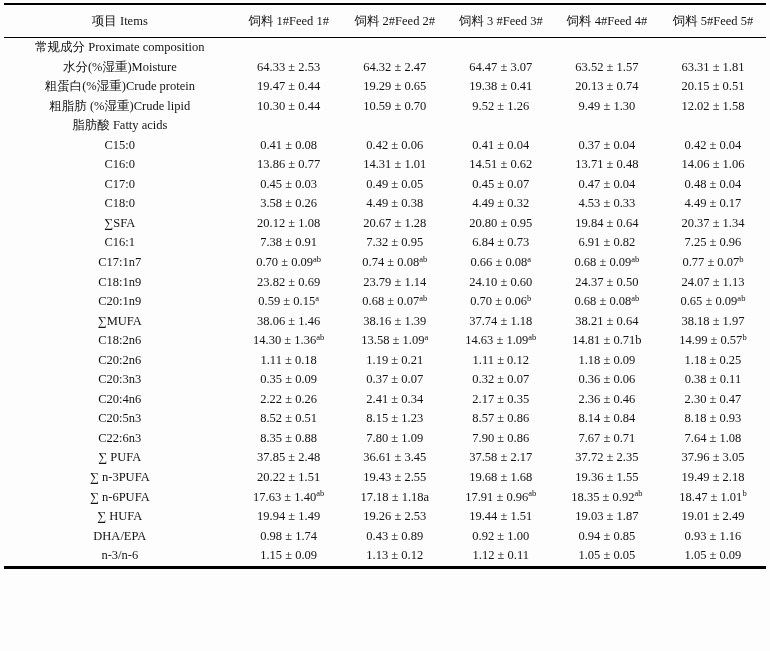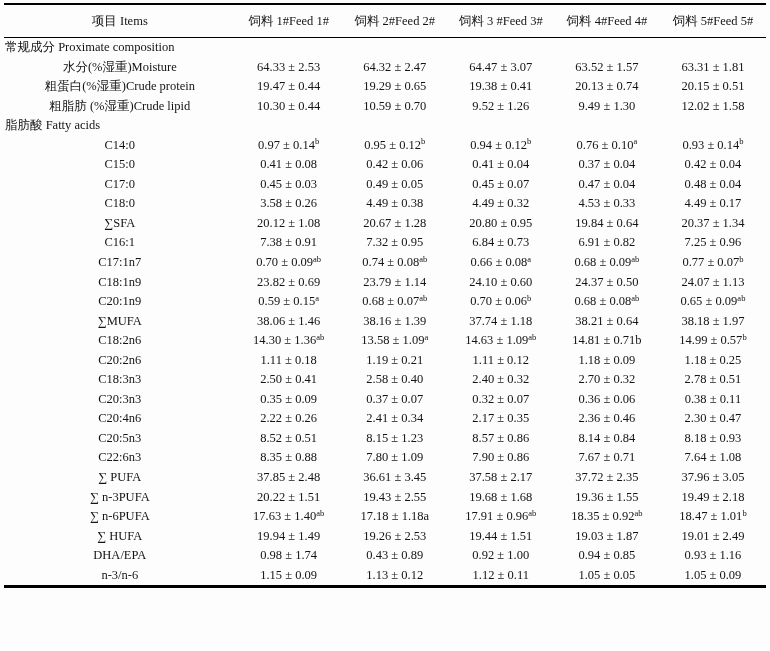--- a/index.html
+++ b/index.html
@@ -44,21 +44,21 @@
     white-space: nowrap;
     overflow: hidden;
   }
   tbody td sup {
     font-size: 8.5px;
     line-height: 0;
     vertical-align: baseline;
     position: relative;
     top: -4.5px;
   }
-  td.section-label { text-align: left; }
+  td.section-label { text-align: center; }
 </style>
 </head>
 <body>
 
 <div class="page">
   <table class="data-table">
     <colgroup>
       <col class="c-items">
       <col class="c-feed">
         <col class="c-feed">
@@ -111,36 +111,36 @@
         </tr>
         <tr>
           <td class="section-label">脂肪酸 Fatty acids</td>
           <td></td>
           <td></td>
           <td></td>
           <td></td>
           <td></td>
         </tr>
         <tr>
-          <td>C14:0</td>
-          <td>0.97 ± 0.14<sup>b</sup></td>
-          <td>0.95 ± 0.12<sup>b</sup></td>
-          <td>0.94 ± 0.12<sup>b</sup></td>
-          <td>0.76 ± 0.10<sup>a</sup></td>
-          <td>0.93 ± 0.14<sup>b</sup></td>
-        </tr>
-        <tr>
           <td>C15:0</td>
           <td>0.41 ± 0.08</td>
           <td>0.42 ± 0.06</td>
           <td>0.41 ± 0.04</td>
           <td>0.37 ± 0.04</td>
           <td>0.42 ± 0.04</td>
         </tr>
         <tr>
+          <td>C16:0</td>
+          <td>13.86 ± 0.77</td>
+          <td>14.31 ± 1.01</td>
+          <td>14.51 ± 0.62</td>
+          <td>13.71 ± 0.48</td>
+          <td>14.06 ± 1.06</td>
+        </tr>
+        <tr>
           <td>C17:0</td>
           <td>0.45 ± 0.03</td>
           <td>0.49 ± 0.05</td>
           <td>0.45 ± 0.07</td>
           <td>0.47 ± 0.04</td>
           <td>0.48 ± 0.04</td>
         </tr>
         <tr>
           <td>C18:0</td>
           <td>3.58 ± 0.26</td>
@@ -207,28 +207,20 @@
         </tr>
         <tr>
           <td>C20:2n6</td>
           <td>1.11 ± 0.18</td>
           <td>1.19 ± 0.21</td>
           <td>1.11 ± 0.12</td>
           <td>1.18 ± 0.09</td>
           <td>1.18 ± 0.25</td>
         </tr>
         <tr>
-          <td>C18:3n3</td>
-          <td>2.50 ± 0.41</td>
-          <td>2.58 ± 0.40</td>
-          <td>2.40 ± 0.32</td>
-          <td>2.70 ± 0.32</td>
-          <td>2.78 ± 0.51</td>
-        </tr>
-        <tr>
           <td>C20:3n3</td>
           <td>0.35 ± 0.09</td>
           <td>0.37 ± 0.07</td>
           <td>0.32 ± 0.07</td>
           <td>0.36 ± 0.06</td>
           <td>0.38 ± 0.11</td>
         </tr>
         <tr>
           <td>C20:4n6</td>
           <td>2.22 ± 0.26</td>

